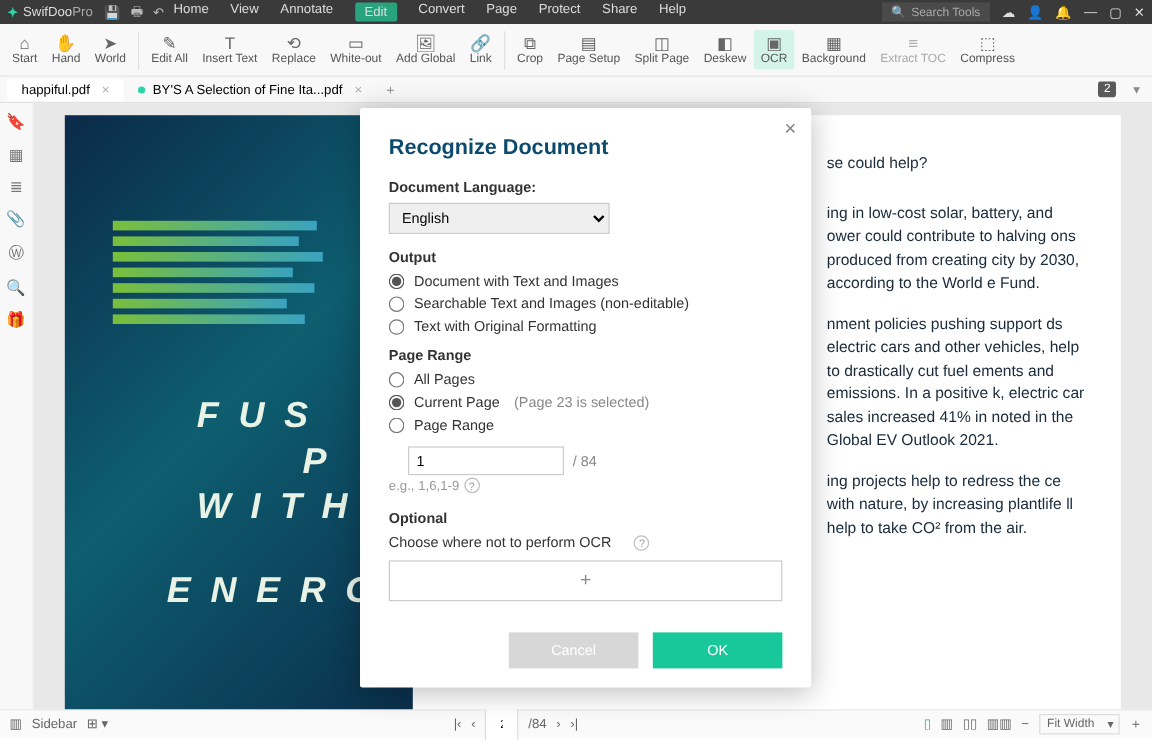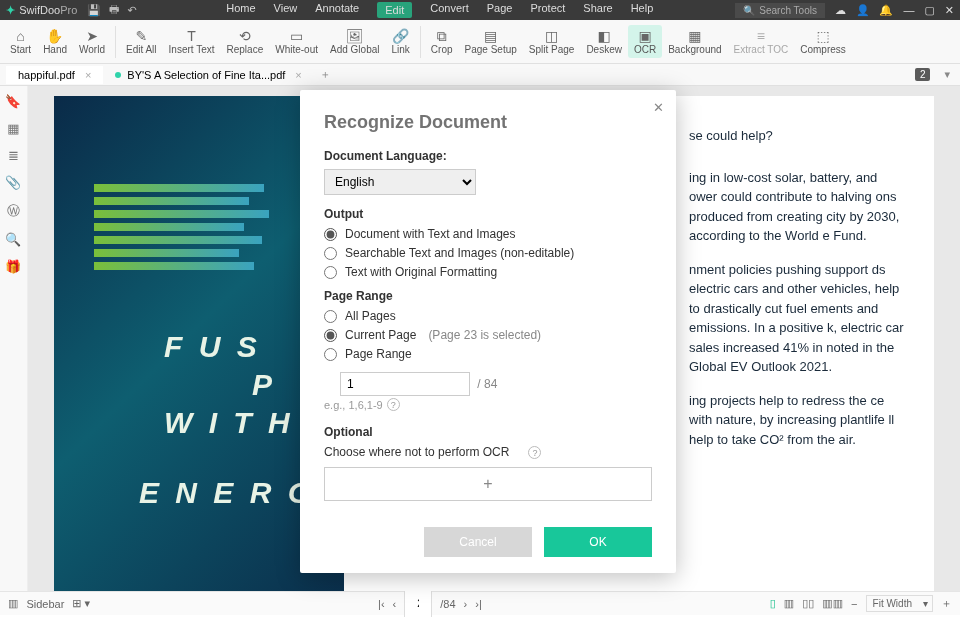--- a/index.html
+++ b/index.html
@@ -1,21 +1,21 @@
 <!DOCTYPE html>
 <html><head>
   <meta charset="utf-8">
   <style>
     * { margin:0; padding:0; box-sizing:border-box; font-family:"Segoe UI",Arial,sans-serif; }
     body { width:960px; height:617px; background:#fff; overflow:hidden; position:relative; }
     .title-bar { background:#3a3a3a; color:#ddd; height:20px; display:flex; align-items:center; font-size:11px; padding:0 6px; }
     .title-bar .logo { color:#2fd3aa; font-weight:bold; margin-right:4px; }
     .title-bar .pro { color:#aaa; margin-right:10px; }
     .title-bar .tb-icon { margin-right:8px; opacity:.8; cursor:pointer; }
-    .title-bar .menu { flex:1; display:flex; justify-content:center; gap:18px; }
+    .title-bar .menu { flex:1; display:flex; gap:18px; }
     .title-bar .menu span { cursor:pointer; }
     .title-bar .menu .active { background:#28a37b; padding:2px 8px; border-radius:2px; }
     .title-bar .search { background:#4a4a4a; color:#aaa; padding:2px 8px; font-size:10px; display:flex; align-items:center; gap:4px; }
     .title-bar .right { display:flex; gap:10px; margin-left:10px; align-items:center; }
     .ribbon { background:#f8f8f8; height:44px; border-bottom:1px solid #e0e0e0; display:flex; align-items:center; padding:0 4px; }
     .ribbon .tool { display:flex; flex-direction:column; align-items:center; padding:3px 6px; font-size:10px; color:#555; cursor:pointer; }
     .ribbon .tool .ic { font-size:14px; height:16px; display:flex; align-items:center; color:#666; }
     .ribbon .sep { width:1px; height:32px; background:#e0e0e0; margin:0 4px; }
     .ribbon .tool.active { background:#d4f4ea; border-radius:3px; }
     .tabs { background:#f8f8f8; height:22px; display:flex; align-items:center; font-size:11px; border-bottom:1px solid #e0e0e0; padding-left:6px; }
@@ -47,23 +47,23 @@
     .statusbar { height:24px; background:#fafafa; border-top:1px solid #e5e5e5; display:flex; align-items:center; font-size:11px; color:#666; padding:0 8px; }
     .statusbar .sb-left { display:flex; gap:8px; align-items:center; }
     .statusbar .sb-center { flex:1; display:flex; justify-content:center; gap:8px; align-items:center; }
     .statusbar .pg-in { width:28px; text-align:left; border:1px solid #ddd; padding:12px; font-size:10px; }
     .statusbar .sb-right { display:flex; gap:8px; align-items:center; }
     .statusbar .fit { border:1px solid #ddd; padding:2px 20px 2px 6px; font-size:10px; position:relative; }
     .statusbar .fit:after { content:"▾"; position:absolute; right:4px; }
     .modal-mask { position:absolute; inset:0; }
     .modal { position:absolute; top:90px; left:300px; width:376px; background:#fff; box-shadow:0 4px 24px rgba(0,0,0,.25); border-radius:2px; padding:22px 24px 16px; font-size:12px; color:#333; }
     .modal .close { position:absolute; top:10px; right:12px; color:#888; cursor:pointer; font-size:13px; }
-    .modal h2 { color:#737373; font-size:18px; font-weight:600; margin-bottom:16px; }
+    .modal h2 { color:#0c4a6e; font-size:18px; font-weight:600; margin-bottom:16px; }
     .modal .label { font-weight:600; font-size:12px; margin-bottom:6px; }
-    .modal select { width:152px; padding:4px 6px; border:1px solid #ccc; font-size:12px; margin-bottom:12px; }
+    .modal select { width:184px; padding:4px 6px; border:1px solid #ccc; font-size:12px; margin-bottom:12px; }
     .modal .opt { display:flex; align-items:center; gap:8px; margin:5px 0; }
     .modal .opt input { accent-color:#555; }
     .modal .subnote { color:#888; margin-left:4px; }
     .modal .range-in { width:130px; border:1px solid #ccc; padding:4px 6px; font-size:12px; margin:6px 0 2px 16px; }
     .modal .eg { color:#999; font-size:11px; display:flex; gap:4px; align-items:center; }
     .modal .help { display:inline-block; width:13px; height:13px; border:1px solid #bbb; border-radius:50%; color:#999; font-size:9px; text-align:center; line-height:12px; }
     .modal .zone { border:1px solid #ccc; height:34px; display:flex; align-items:center; justify-content:center; color:#888; font-size:16px; margin-top:8px; cursor:pointer; }
     .modal .btn-row { display:flex; justify-content:flex-end; gap:12px; margin-top:26px; }
     .modal .btn { width:108px; height:30px; border:none; font-size:12px; cursor:pointer; }
     .modal .btn.cancel { background:#d7d7d7; color:#fff; }

